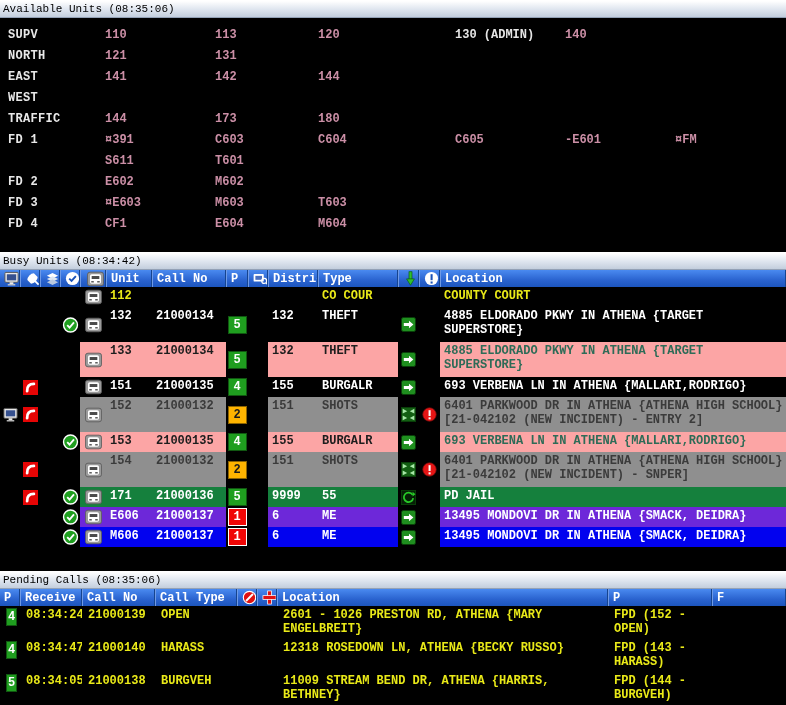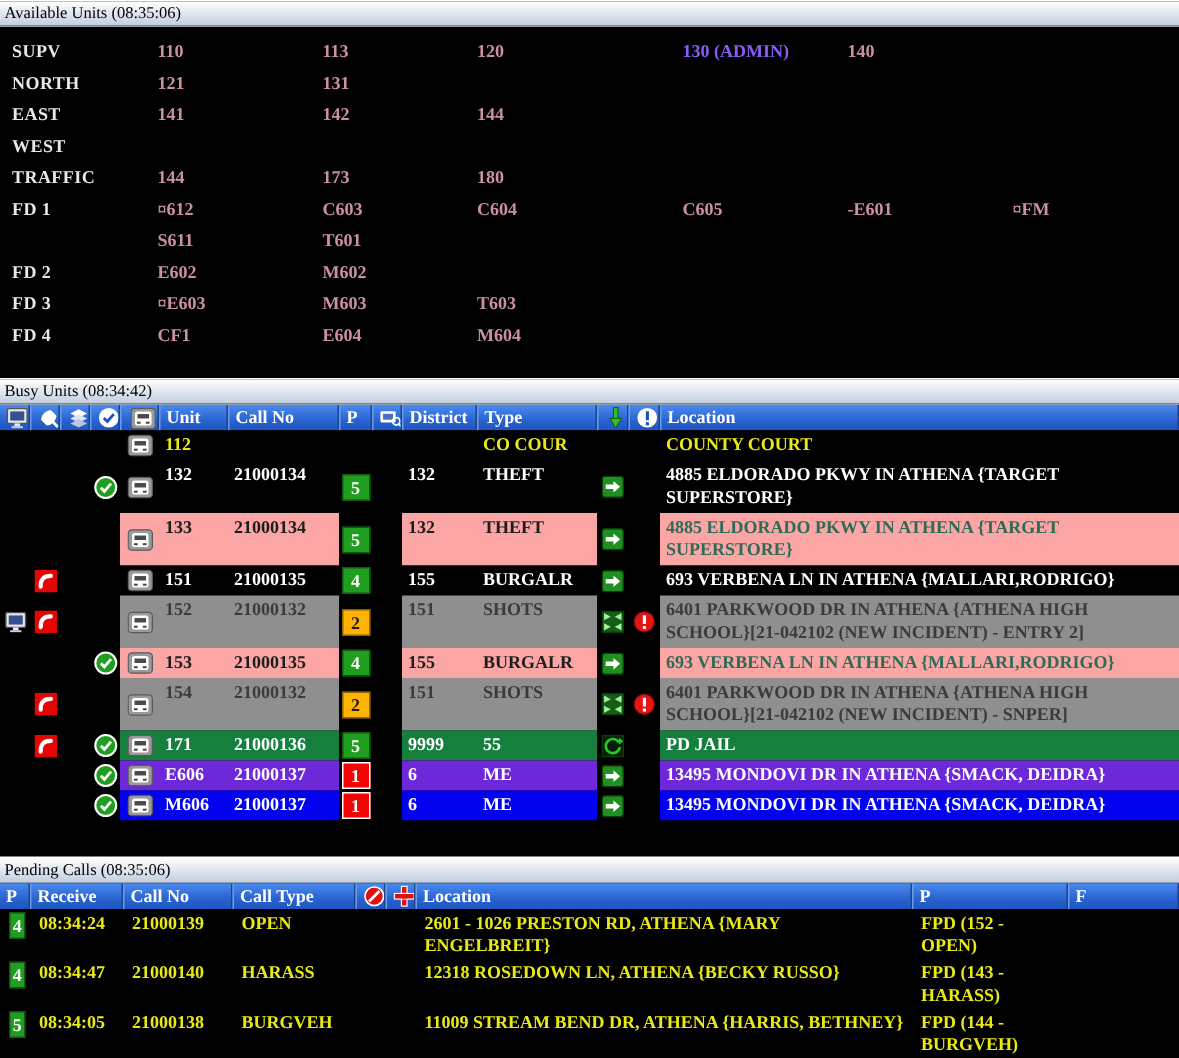--- a/index.html
+++ b/index.html
@@ -1,30 +1,30 @@
 <!DOCTYPE html>
 <html><head>
 <meta charset="utf-8">
 <style>
   html,body{margin:0;padding:0;background:#000;}
   #app{position:relative;width:786px;height:705px;background:#000;overflow:hidden;
-       font-family:Liberation Serif, serif; display:flex; flex-direction:column;justify-content:flex-end;}
+       font-family:Liberation Mono, monospace; display:flex; flex-direction:column;justify-content:flex-end;}
 
   
   .titlebar{height:16px;flex:0 0 16px;background:linear-gradient(#ffffff,#dde4ee 55%,#c3cedd);
     border-bottom:1px solid #93a1b6;border-top:1px solid #fff;
     font-size:11px;color:#000;display:flex;align-items:center;padding-left:3px;}
 
   
   #avail-body{flex:0 0 228px;padding-top:6px;background:#000;}
   .au-row{display:grid;grid-template-columns:97px 110px 103px 137px 110px 110px auto;
           height:21px;align-items:center;font-size:12px;font-weight:bold;}
   .au-label{color:#e8e8e8;padding-left:8px;letter-spacing:.3px;}
   .au-unit{color:#cb8fa6;padding-left:8px;}
-  .au-unit.admin{color:#8b5cf6;}
+  .au-unit.admin{color:#e5e5e5;}
 
   
   .thead{flex:0 0 17px;display:flex;background:linear-gradient(#4a8af0,#2a63cf 60%,#1c55be);
          color:#fff;font-size:12px;font-weight:600;align-items:stretch;}
   .th{display:flex;align-items:center;padding-left:4px;box-sizing:border-box;
       border-right:1px solid #16448f;border-left:1px solid #6f9ae6;overflow:hidden;white-space:nowrap;}
   .th:first-child{border-left:none;}
   .th .icn{margin:0 auto;}
 
   
@@ -105,21 +105,21 @@
         <span class="au-label">WEST</span>
       </div>
       <div class="au-row">
         <span class="au-label">TRAFFIC</span>
         <span class="au-unit">144</span>
         <span class="au-unit">173</span>
         <span class="au-unit">180</span>
       </div>
       <div class="au-row">
         <span class="au-label">FD 1</span>
-        <span class="au-unit">¤612</span>
+        <span class="au-unit">¤391</span>
         <span class="au-unit">C603</span>
         <span class="au-unit">C604</span>
         <span class="au-unit">C605</span>
         <span class="au-unit">-E601</span>
         <span class="au-unit">¤FM</span>
       </div>
       <div class="au-row">
         <span class="au-label"></span>
         <span class="au-unit">S611</span>
         <span class="au-unit">T601</span>

